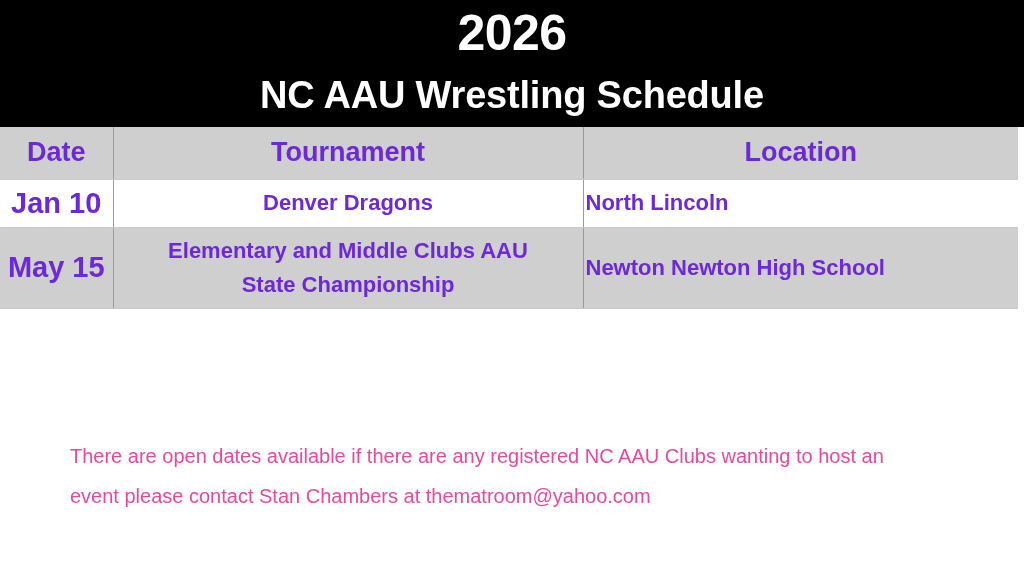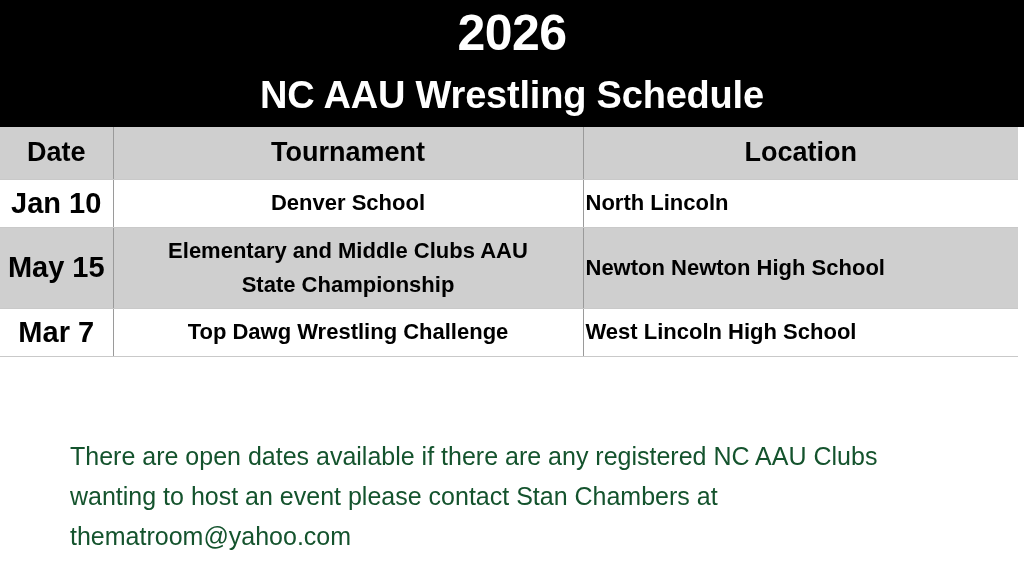--- a/index.html
+++ b/index.html
@@ -63,21 +63,21 @@
   }
   table.schedule col.c-date     { width: 113px; }
   table.schedule col.c-tourn    { width: 470px; }
   table.schedule col.c-loc      { width: 435px; }
 
   table.schedule td,
   table.schedule th {
     border-right: 1.5px solid #9a9a9a;
     border-bottom: 1.5px solid #c9c9c9;
     vertical-align: middle;
-    color: #000000;
+    color: #6d28d9;
     font-weight: bold;
     box-sizing: border-box;
   }
   table.schedule th:last-child,
   table.schedule td:last-child {
     border-right: none;
     margin-top: 15px;
   }
 
   tr.head th {
@@ -111,24 +111,24 @@
   tr.r1 td { height: 48px; }
   tr.r2 td { height: 68px; }
   tr.r3 td { height: 48px; }
 
   
   .note {
     position: absolute;
     left: 70px;
     top: 436px;
     width: 860px;
-    font-size: 25px;
+    font-size: 20px;
     line-height: 40px;
     font-weight: normal;
-    color: #14532d;
+    color: #ec4899;
   }
 </style>
 </head>
 <body>
 
 <div class="page">
 
   <div class="banner">
     <div class="banner-year">2026</div>
     <div class="banner-title">NC AAU Wrestling Schedule</div>
@@ -145,38 +145,31 @@
         <tr class="head">
           <th>Date</th>
           <th>Tournament</th>
           <th>Location</th>
         </tr>
       </thead>
       <tbody>
         <tr class="row-odd r1">
           <td class="cell-date">Jan 10</td>
           <td class="cell-tourn">
-            <span>Denver School</span>
+            <span>Denver Dragons</span>
           </td>
           <td class="cell-loc">North Lincoln</td>
         </tr>
         <tr class="row-even r2">
           <td class="cell-date">May 15</td>
           <td class="cell-tourn">
             <span>Elementary and Middle Clubs AAU</span><br>
             <span>State Championship</span>
           </td>
           <td class="cell-loc">Newton Newton High School</td>
         </tr>
-        <tr class="row-odd r3">
-          <td class="cell-date">Mar 7</td>
-          <td class="cell-tourn">
-            <span>Top Dawg Wrestling Challenge</span>
-          </td>
-          <td class="cell-loc">West Lincoln High School</td>
-        </tr>
       </tbody>
     </table>
   </div>
 
   <div class="note">There are open dates available if there are any registered NC AAU Clubs wanting to host an event please contact Stan Chambers at thematroom@yahoo.com</div>
 
 </div>
 
 </body></html>

